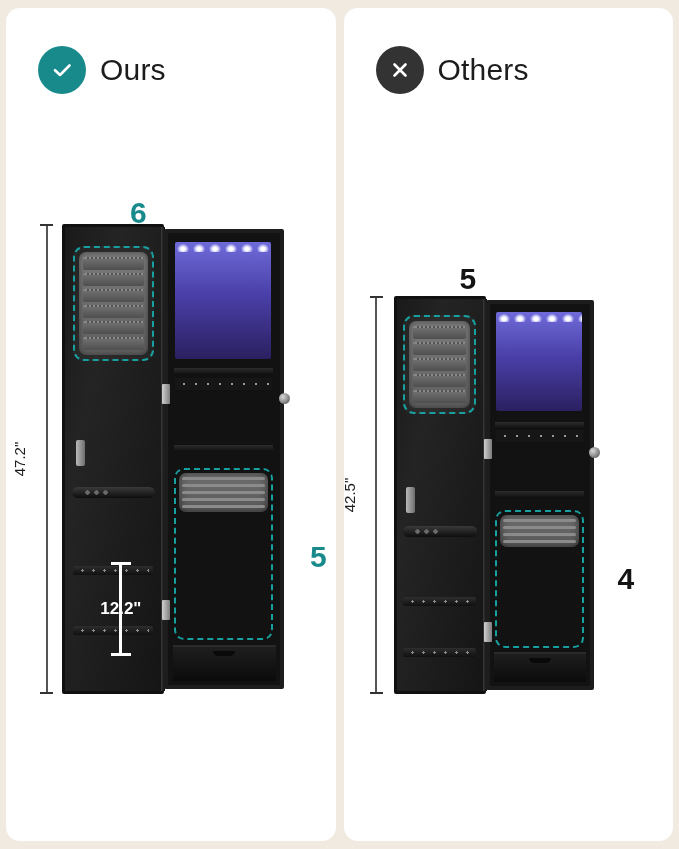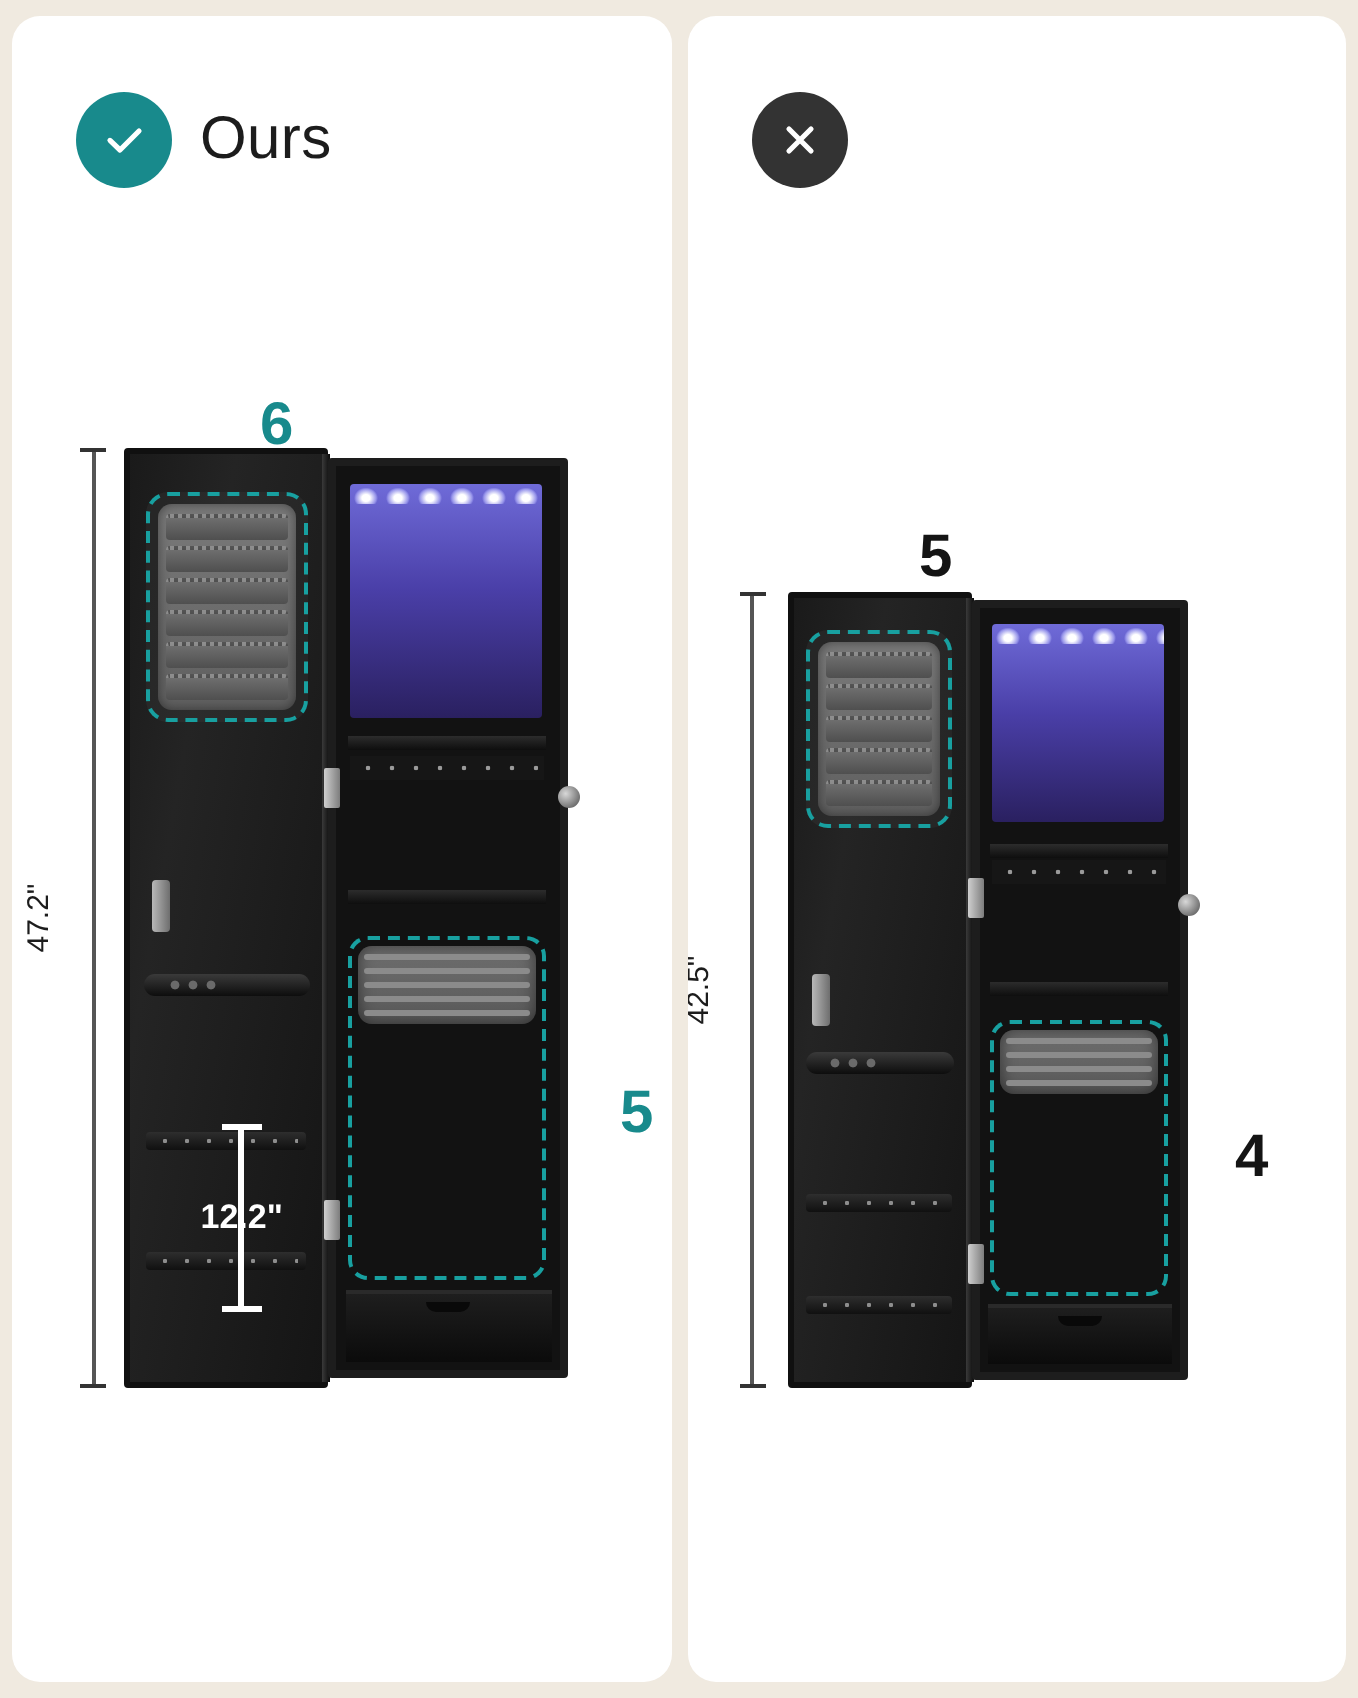--- a/index.html
+++ b/index.html
@@ -263,20 +263,21 @@
     </div>
   </div>
 
   <div class="panel">
     <div class="hdr">
       <div class="badge no">
         <svg width="26" height="26" viewBox="0 0 26 26" aria-hidden="true">
           <path d="M7.5 7.5 L18.5 18.5 M18.5 7.5 L7.5 18.5" fill="none" stroke="#fff" stroke-width="2.6" stroke-linecap="round"></path>
         </svg>
       </div>
+      <div class="hdr-title">Others</div>
     </div>
 
     <div class="stage" id="stage-others">
 
       <div class="dim-v" id="dim-others">
         <div class="cap"></div>
         <div class="bar"></div>
         <div class="cap"></div>
         <div class="txt">42.5"</div>
       </div>

